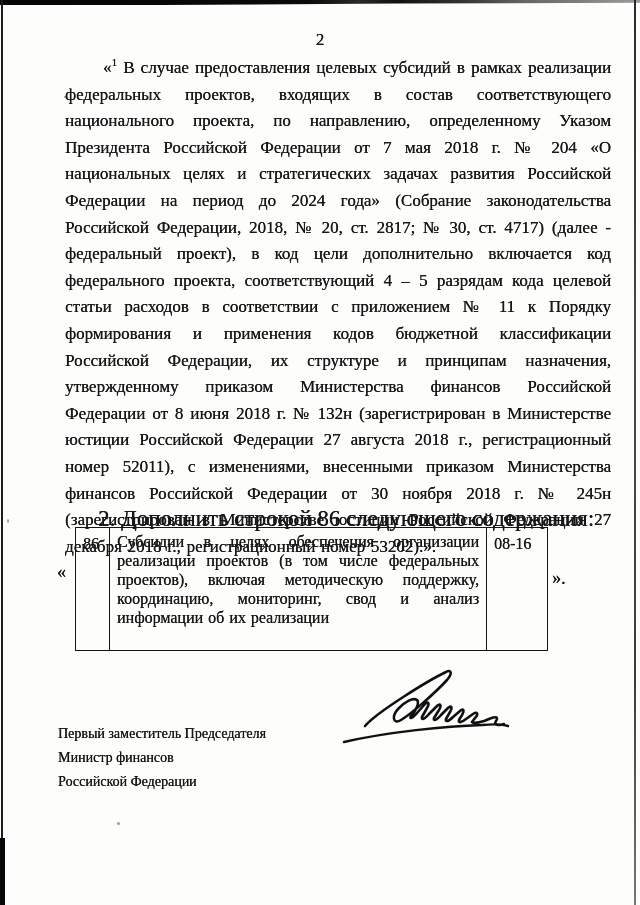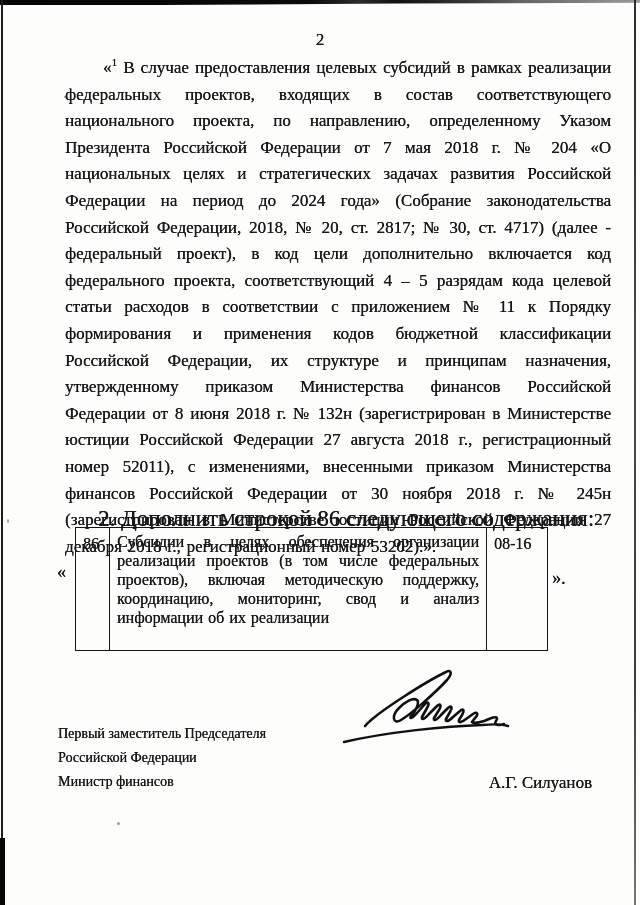--- a/index.html
+++ b/index.html
@@ -143,19 +143,18 @@
          C89,56 92,56 97,50 L105,42 C108,39 110,41 107,46 L102,54
          C101,57 104,57 109,51 L116,44 C119,41 121,43 118,48 L114,55
          C113,58 116,58 121,53 L128,47 C131,44 133,46 130,51 L127,56
          C126,59 129,59 134,55 L141,50 C145,47 147,50 143,54 L140,58
          C142,60 151,58 157,55 C163,52 167,53 164,57 C161,61 167,62 172,60"></path>
     <path stroke-width="2.4" d="M12,78 C55,68 115,62 150,61 C161,60 170,60 176,62"></path>
   </svg>
 
   <div class="signatory-title scan-text">
     <div>Первый заместитель Председателя</div>
+    <div>Министр финансов</div>
     <div>Российской Федерации</div>
-    <div>Министр финансов</div>
   </div>
 
-  <div class="signatory-name scan-text">А.Г. Силуанов</div>
 
 </div>
 
 </body></html>

